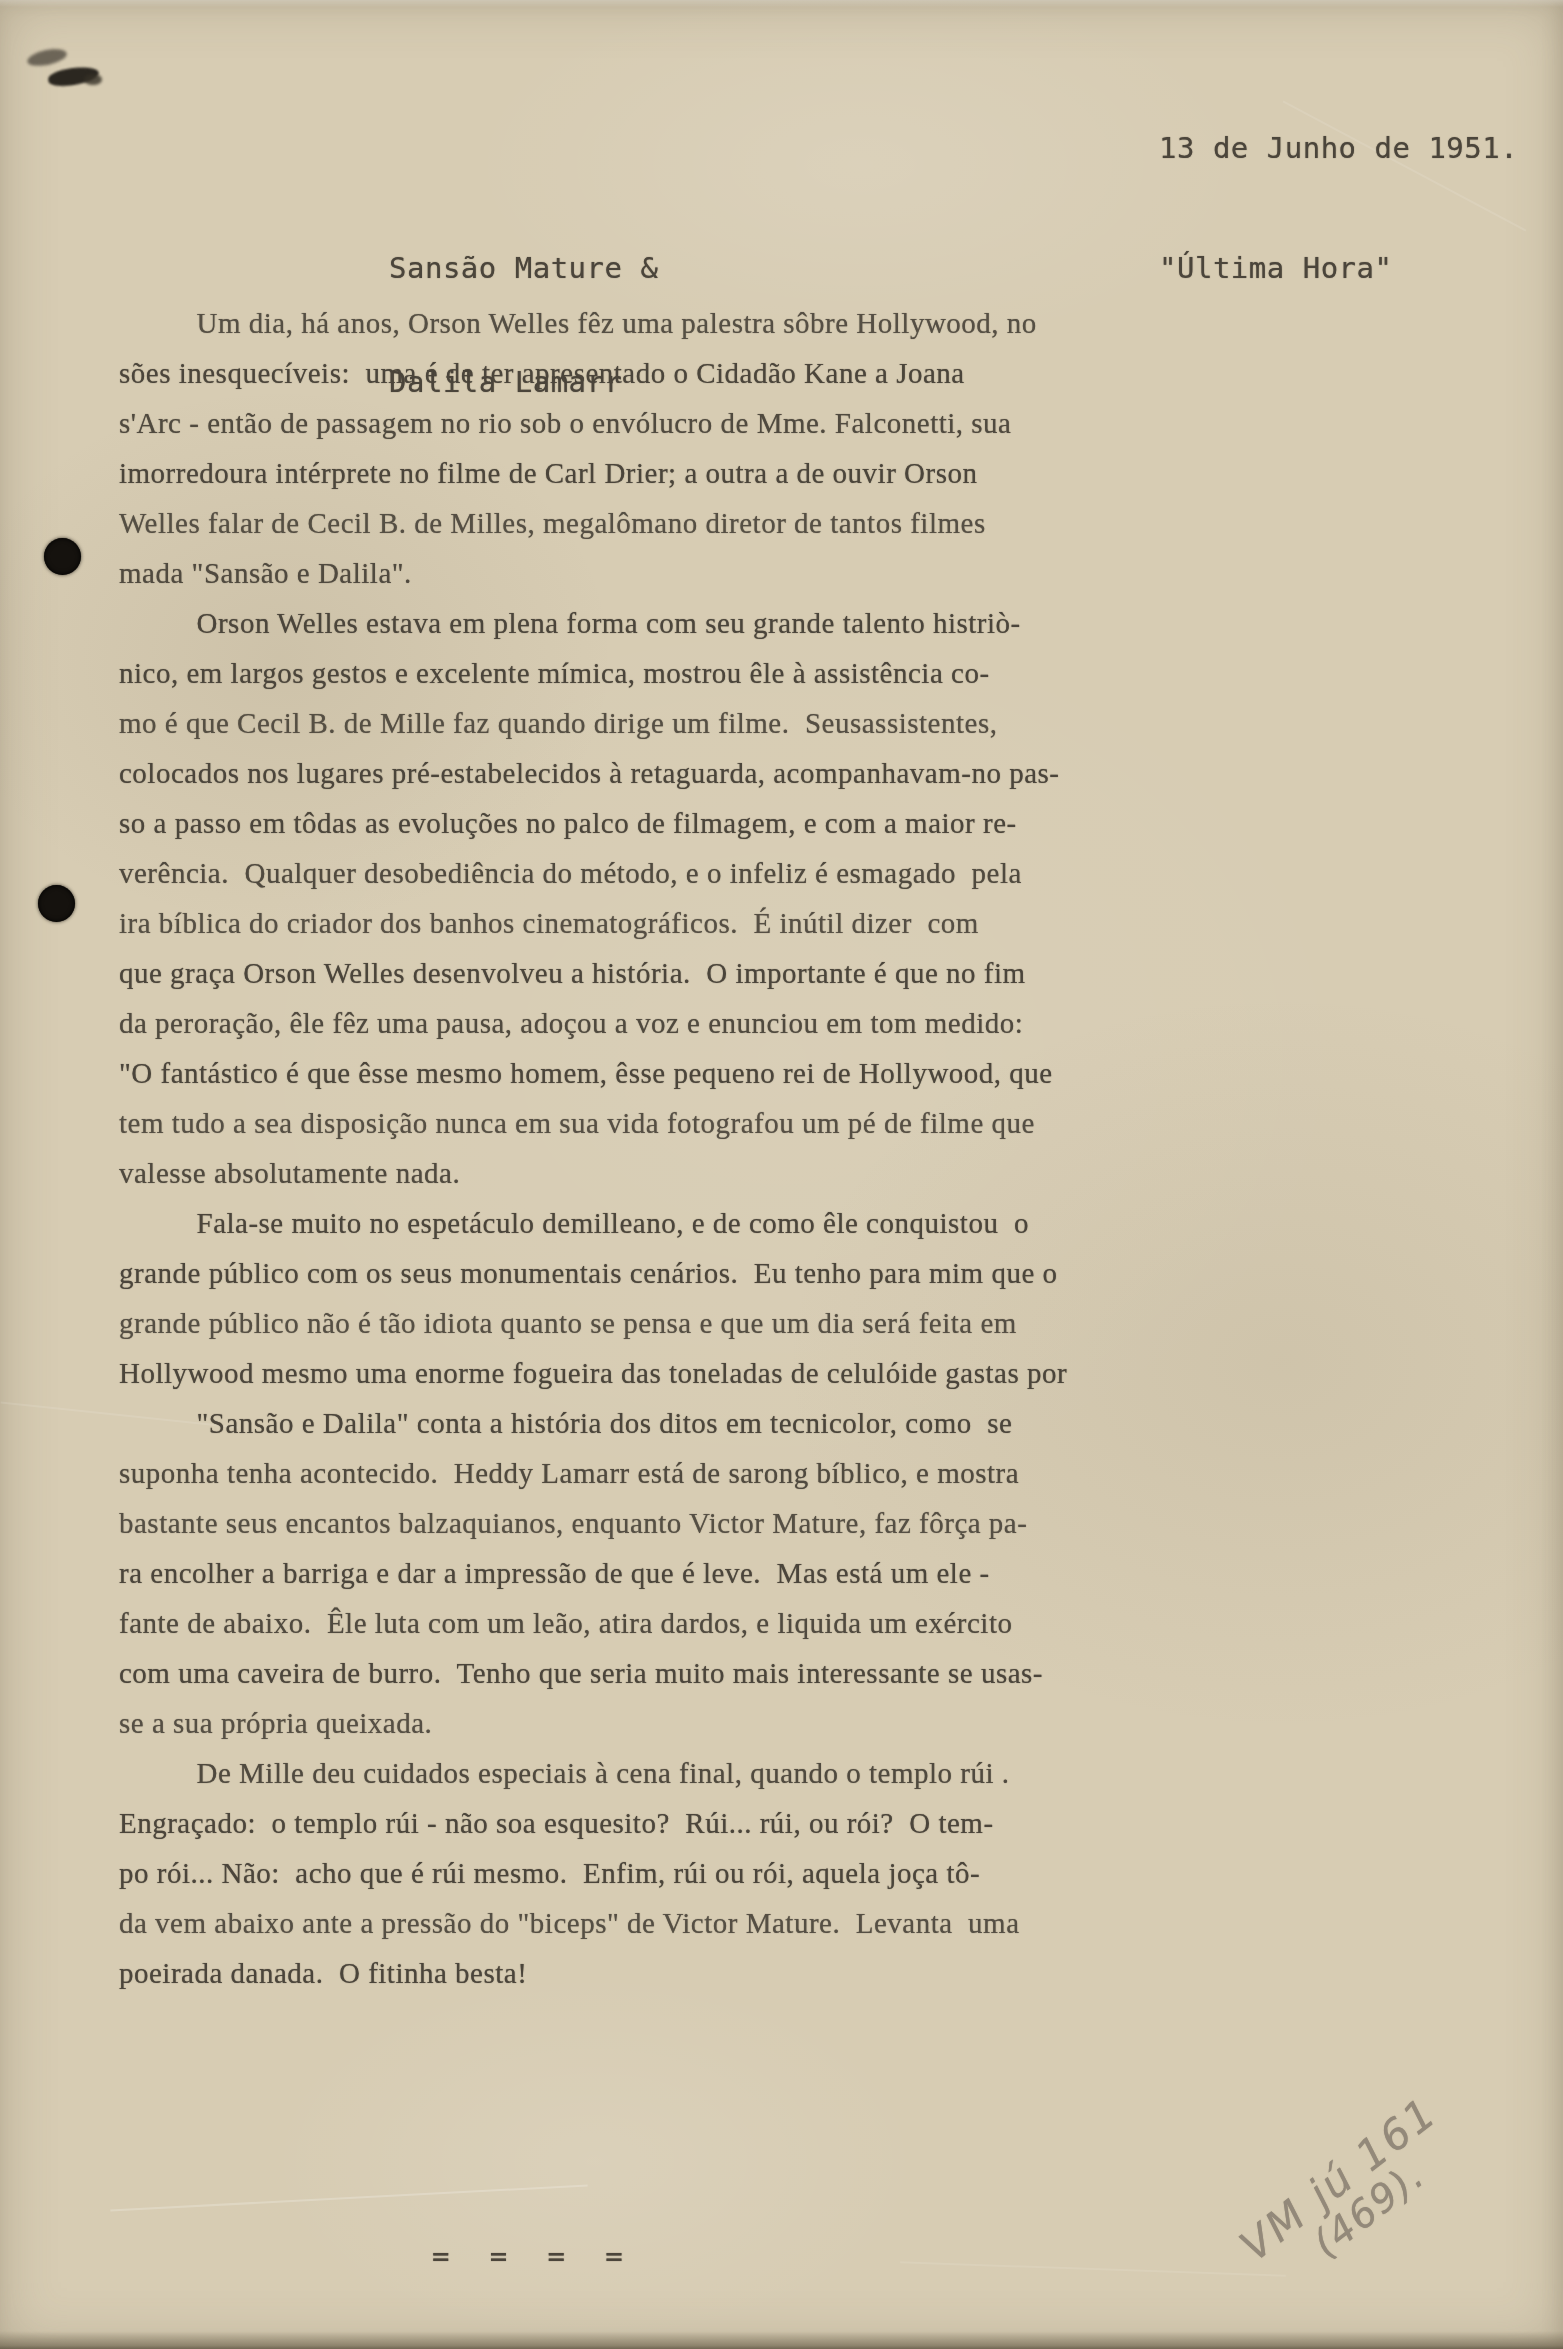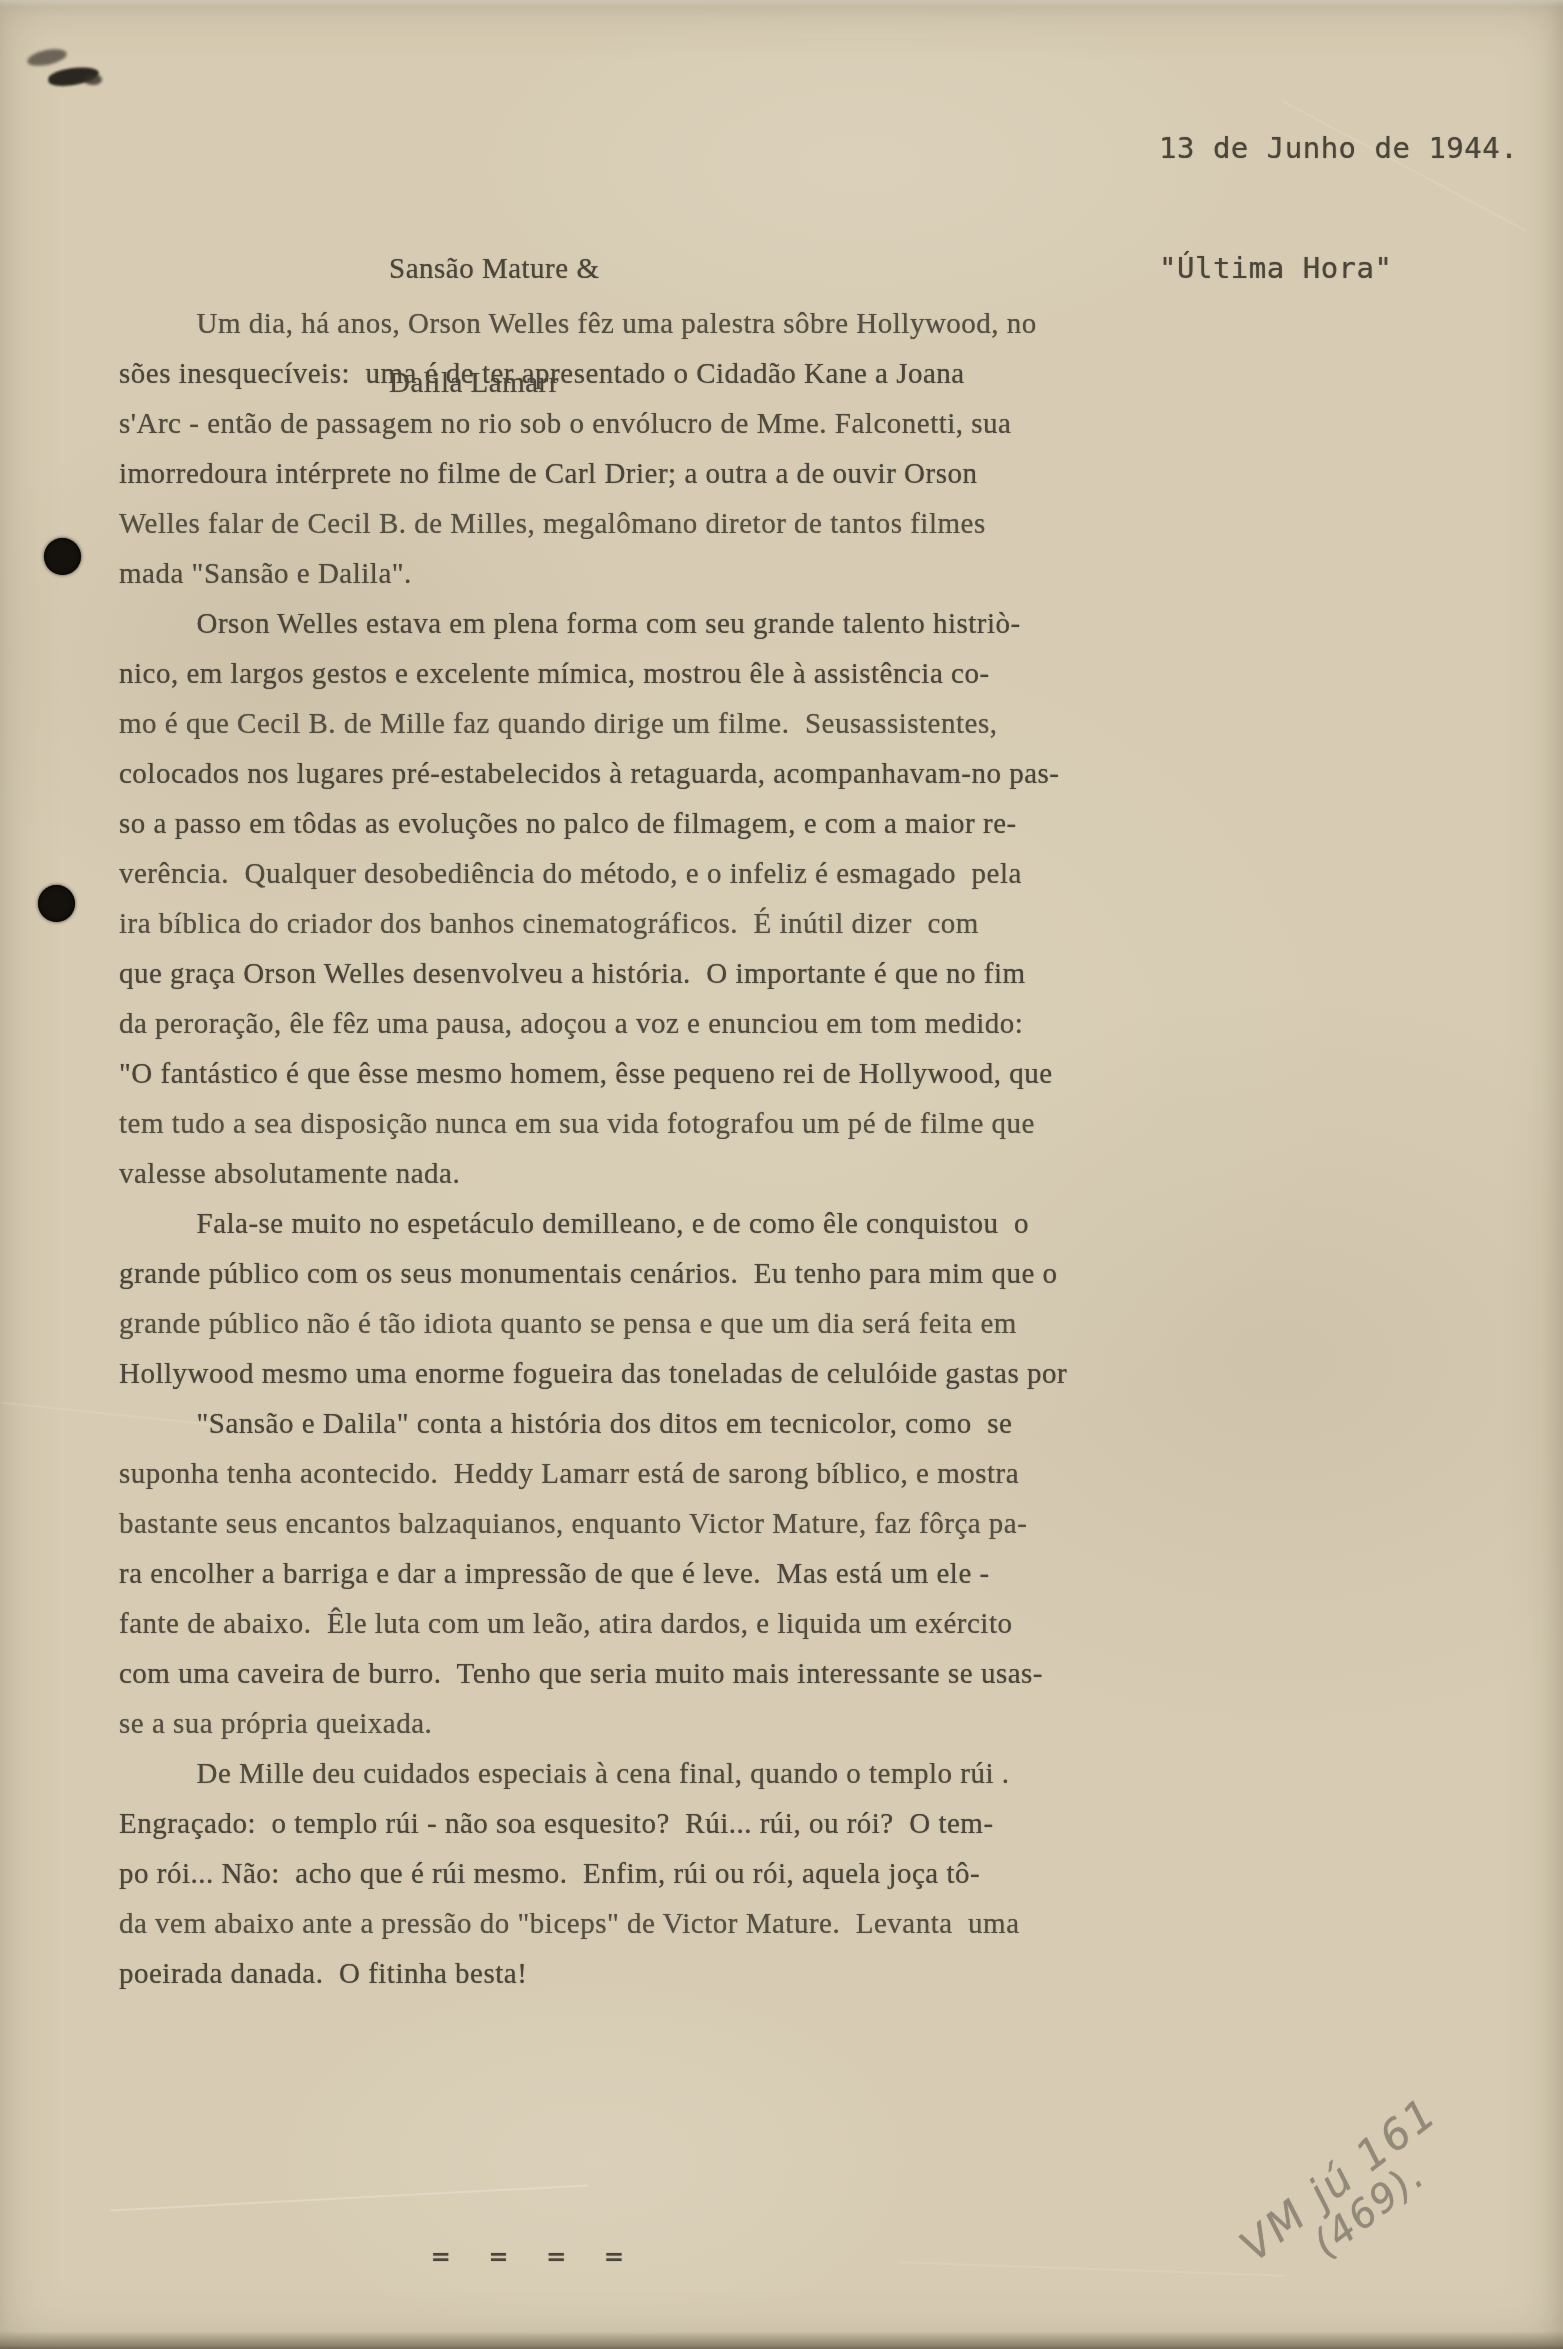--- a/index.html
+++ b/index.html
@@ -20,21 +20,21 @@
   }
   .typed{ text-shadow:0 0 1.1px rgba(66,58,46,0.70); }
   
   .date-block{
     position:absolute; left:1159px; top:48px;
     font-size:29px; letter-spacing:0.5px; line-height:40px; white-space:pre;
   }
   
   .title-block{
     position:absolute; left:389px; top:173px;
-    font-size:29px; letter-spacing:0.5px; line-height:38px; white-space:pre;font-family:Liberation Serif, serif;
+    font-size:29px; letter-spacing:0.5px; line-height:38px; white-space:pre;
   }
   
   .body-block{
     position:absolute; left:119px; top:298px;
     font-size:29px; letter-spacing:0.5px;font-family:Liberation Serif, serif;
   }
   .line{ height:50px; line-height:50px; white-space:pre; }
   .line:nth-child(3n){ opacity:0.96; }
   .line:nth-child(4n+1){ opacity:0.92; }
   
@@ -106,21 +106,21 @@
 
   <div class="hole h1"></div>
   <div class="hole h2"></div>
 
   <div class="crease c1"></div>
   <div class="crease c2"></div>
   <div class="crease c3"></div>
   <div class="crease c4"></div>
 
   <div class="date-block typed">
-    <div>13 de Junho de 1944.</div>
+    <div>13 de Junho de 1951.</div>
     <div>"Última Hora"</div>
   </div>
 
   <div class="title-block typed">
     <div>Sansão Mature &amp;</div>
     <div>Dalila Lamarr</div>
   </div>
 
   <div class="body-block typed">
       <div class="line">          Um dia, há anos, Orson Welles fêz uma palestra sôbre Hollywood, no</div>

